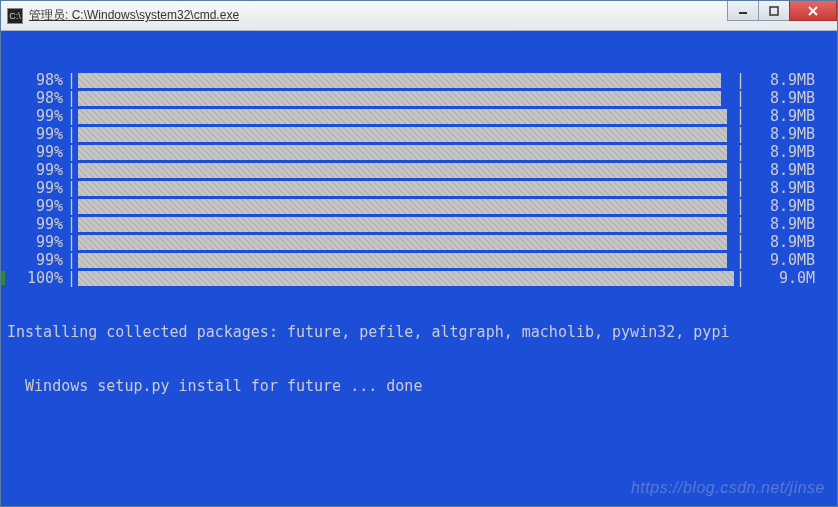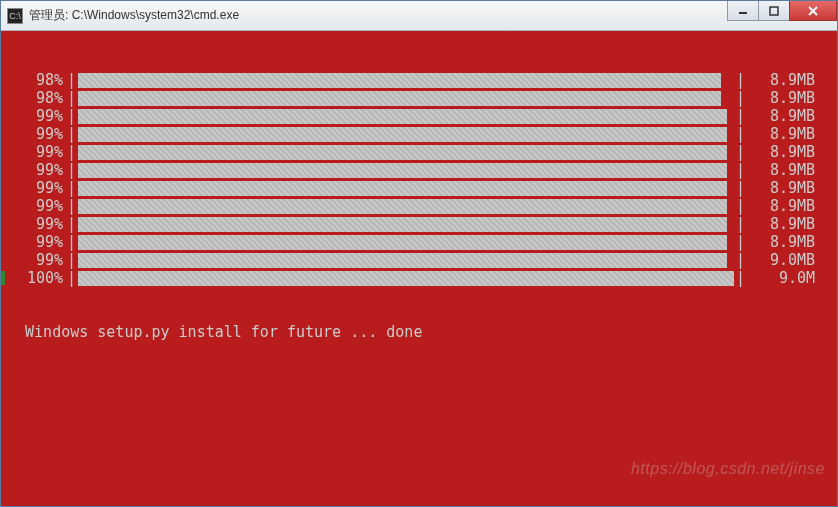--- a/index.html
+++ b/index.html
@@ -36,21 +36,21 @@
       height: 16px;
       margin-right: 6px;
       display: flex;
       align-items: center;
       justify-content: center;
       font-size: 9px;
       background: #222;
       color: #ccc;
       border: 1px solid #888;
     }
-    .titlebar .title { flex: 1; }
+    .titlebar .title { flex: 1; text-decoration: underline; }
     .win-controls { display: flex; height: 100%; align-items: flex-start; }
     .win-btn {
       width: 32px;
       height: 20px;
       margin-top: 0;
       border: 1px solid #8a98a8;
       border-top: none;
       background: linear-gradient(to bottom, #eef2f6, #d7dee7);
       display: flex;
       align-items: center;
@@ -59,21 +59,21 @@
       cursor: pointer;
     }
     .win-btn.close {
       width: 48px;
       background: linear-gradient(to bottom, #e46966, #c83a36);
       border-color: #a03230;
     }
     .win-btn svg { display: block; }
     .terminal {
       flex: 1;
-      background: #b91c1c;
+      background: #1d4ed8;
       padding: 4px 6px 0 6px;
       font-size: 15px;
       line-height: 18px;
       color: #cccccc;
       white-space: pre;
       font-family: "NSimSun", "SimSun", "Consolas", monospace;
       overflow: hidden;
       position: relative;
     }
     .progress-line {
@@ -105,21 +105,21 @@
     .size {
       color: #cccccc;
       padding-left: 6px;
       width: 70px;
       text-align: right;
     }
     .plain { color: #cccccc; }
     .watermark {
       position: absolute;
       right: 12px;
-      bottom: 28px;
+      bottom: 9px;
       color: rgba(200,200,200,0.35);
       font-family: "Segoe UI", sans-serif;
       font-size: 16px;
       font-style: italic;
       letter-spacing: 0.5px;
       pointer-events: none;
     }
     .left-strip {
       position: absolute;
       left: -6px;
@@ -151,20 +151,21 @@
         <svg width="12" height="12">
             <line x1="2" y1="2" x2="10" y2="10" stroke="#fff" stroke-width="2"></line>
             <line x1="10" y1="2" x2="2" y2="10" stroke="#fff" stroke-width="2"></line>
           </svg>
       </div>
     </div>
   </div>
 
   <div class="terminal">
     <div id="progress-block"><div class="progress-line"><span class="pct">98%</span><span class="pipe">|</span><span class="bar bar-shaded" style="width: 643px;"></span><span class="bar-remain" style="width: 13px;"></span><span class="pipe">|</span><span class="size">8.9MB</span></div><div class="progress-line"><span class="pct">98%</span><span class="pipe">|</span><span class="bar bar-shaded" style="width: 643px;"></span><span class="bar-remain" style="width: 13px;"></span><span class="pipe">|</span><span class="size">8.9MB</span></div><div class="progress-line"><span class="pct">99%</span><span class="pipe">|</span><span class="bar bar-shaded" style="width: 649px;"></span><span class="bar-remain" style="width: 7px;"></span><span class="pipe">|</span><span class="size">8.9MB</span></div><div class="progress-line"><span class="pct">99%</span><span class="pipe">|</span><span class="bar bar-shaded" style="width: 649px;"></span><span class="bar-remain" style="width: 7px;"></span><span class="pipe">|</span><span class="size">8.9MB</span></div><div class="progress-line"><span class="pct">99%</span><span class="pipe">|</span><span class="bar bar-shaded" style="width: 649px;"></span><span class="bar-remain" style="width: 7px;"></span><span class="pipe">|</span><span class="size">8.9MB</span></div><div class="progress-line"><span class="pct">99%</span><span class="pipe">|</span><span class="bar bar-shaded" style="width: 649px;"></span><span class="bar-remain" style="width: 7px;"></span><span class="pipe">|</span><span class="size">8.9MB</span></div><div class="progress-line"><span class="pct">99%</span><span class="pipe">|</span><span class="bar bar-shaded" style="width: 649px;"></span><span class="bar-remain" style="width: 7px;"></span><span class="pipe">|</span><span class="size">8.9MB</span></div><div class="progress-line"><span class="pct">99%</span><span class="pipe">|</span><span class="bar bar-shaded" style="width: 649px;"></span><span class="bar-remain" style="width: 7px;"></span><span class="pipe">|</span><span class="size">8.9MB</span></div><div class="progress-line"><span class="pct">99%</span><span class="pipe">|</span><span class="bar bar-shaded" style="width: 649px;"></span><span class="bar-remain" style="width: 7px;"></span><span class="pipe">|</span><span class="size">8.9MB</span></div><div class="progress-line"><span class="pct">99%</span><span class="pipe">|</span><span class="bar bar-shaded" style="width: 649px;"></span><span class="bar-remain" style="width: 7px;"></span><span class="pipe">|</span><span class="size">8.9MB</span></div><div class="progress-line"><span class="pct">99%</span><span class="pipe">|</span><span class="bar bar-shaded" style="width: 649px;"></span><span class="bar-remain" style="width: 7px;"></span><span class="pipe">|</span><span class="size">9.0MB</span></div><div class="progress-line"><span class="pct">100%</span><span class="pipe">|</span><span class="bar bar-shaded" style="width: 656px;"></span><span class="bar-remain" style="width: 0px;"></span><span class="pipe">|</span><span class="size">9.0M</span></div></div>
+    <div class="plain">Installing collected packages: future, pefile, altgraph, macholib, pywin32, pypi</div>
     <div class="plain">  Windows setup.py install for future ... done</div>
     
     
     
     
     
     
     
     <div class="left-strip"></div>
     <div class="watermark">https://blog.csdn.net/jinse</div>

